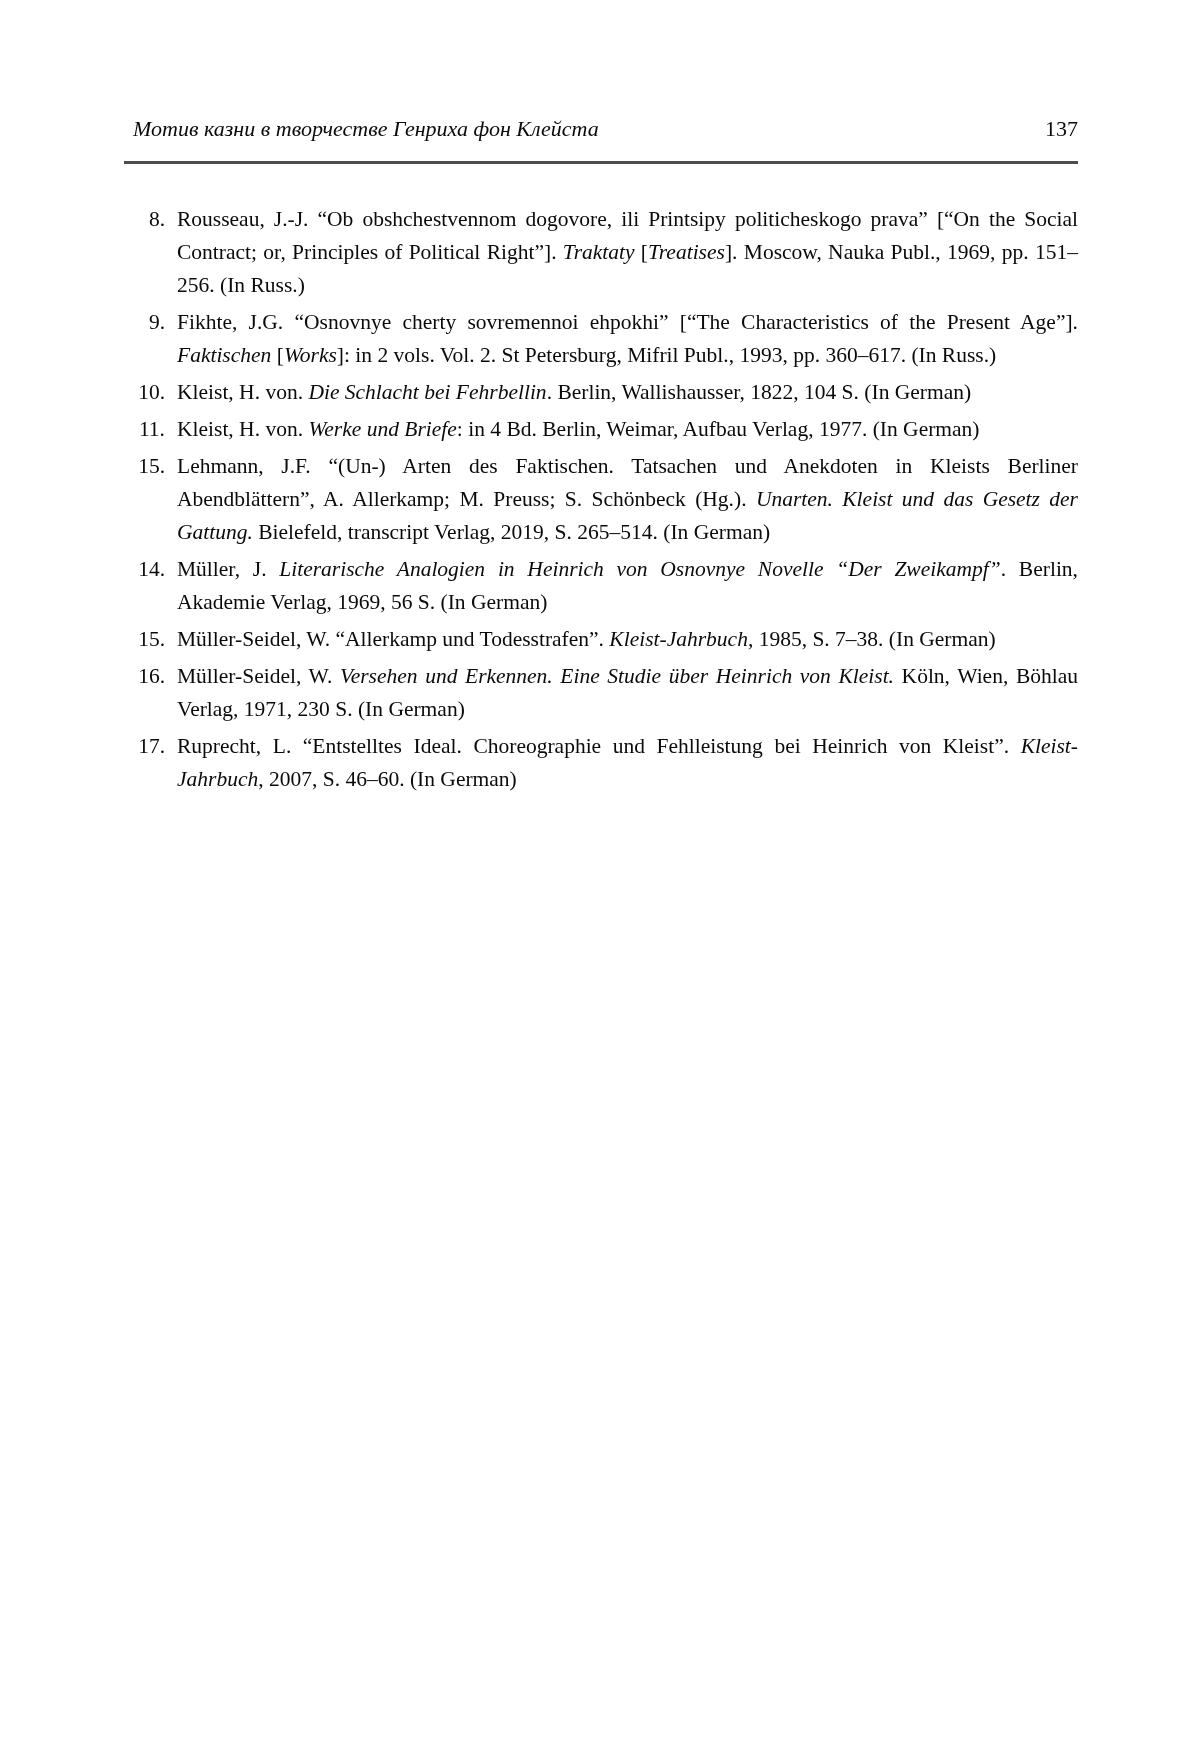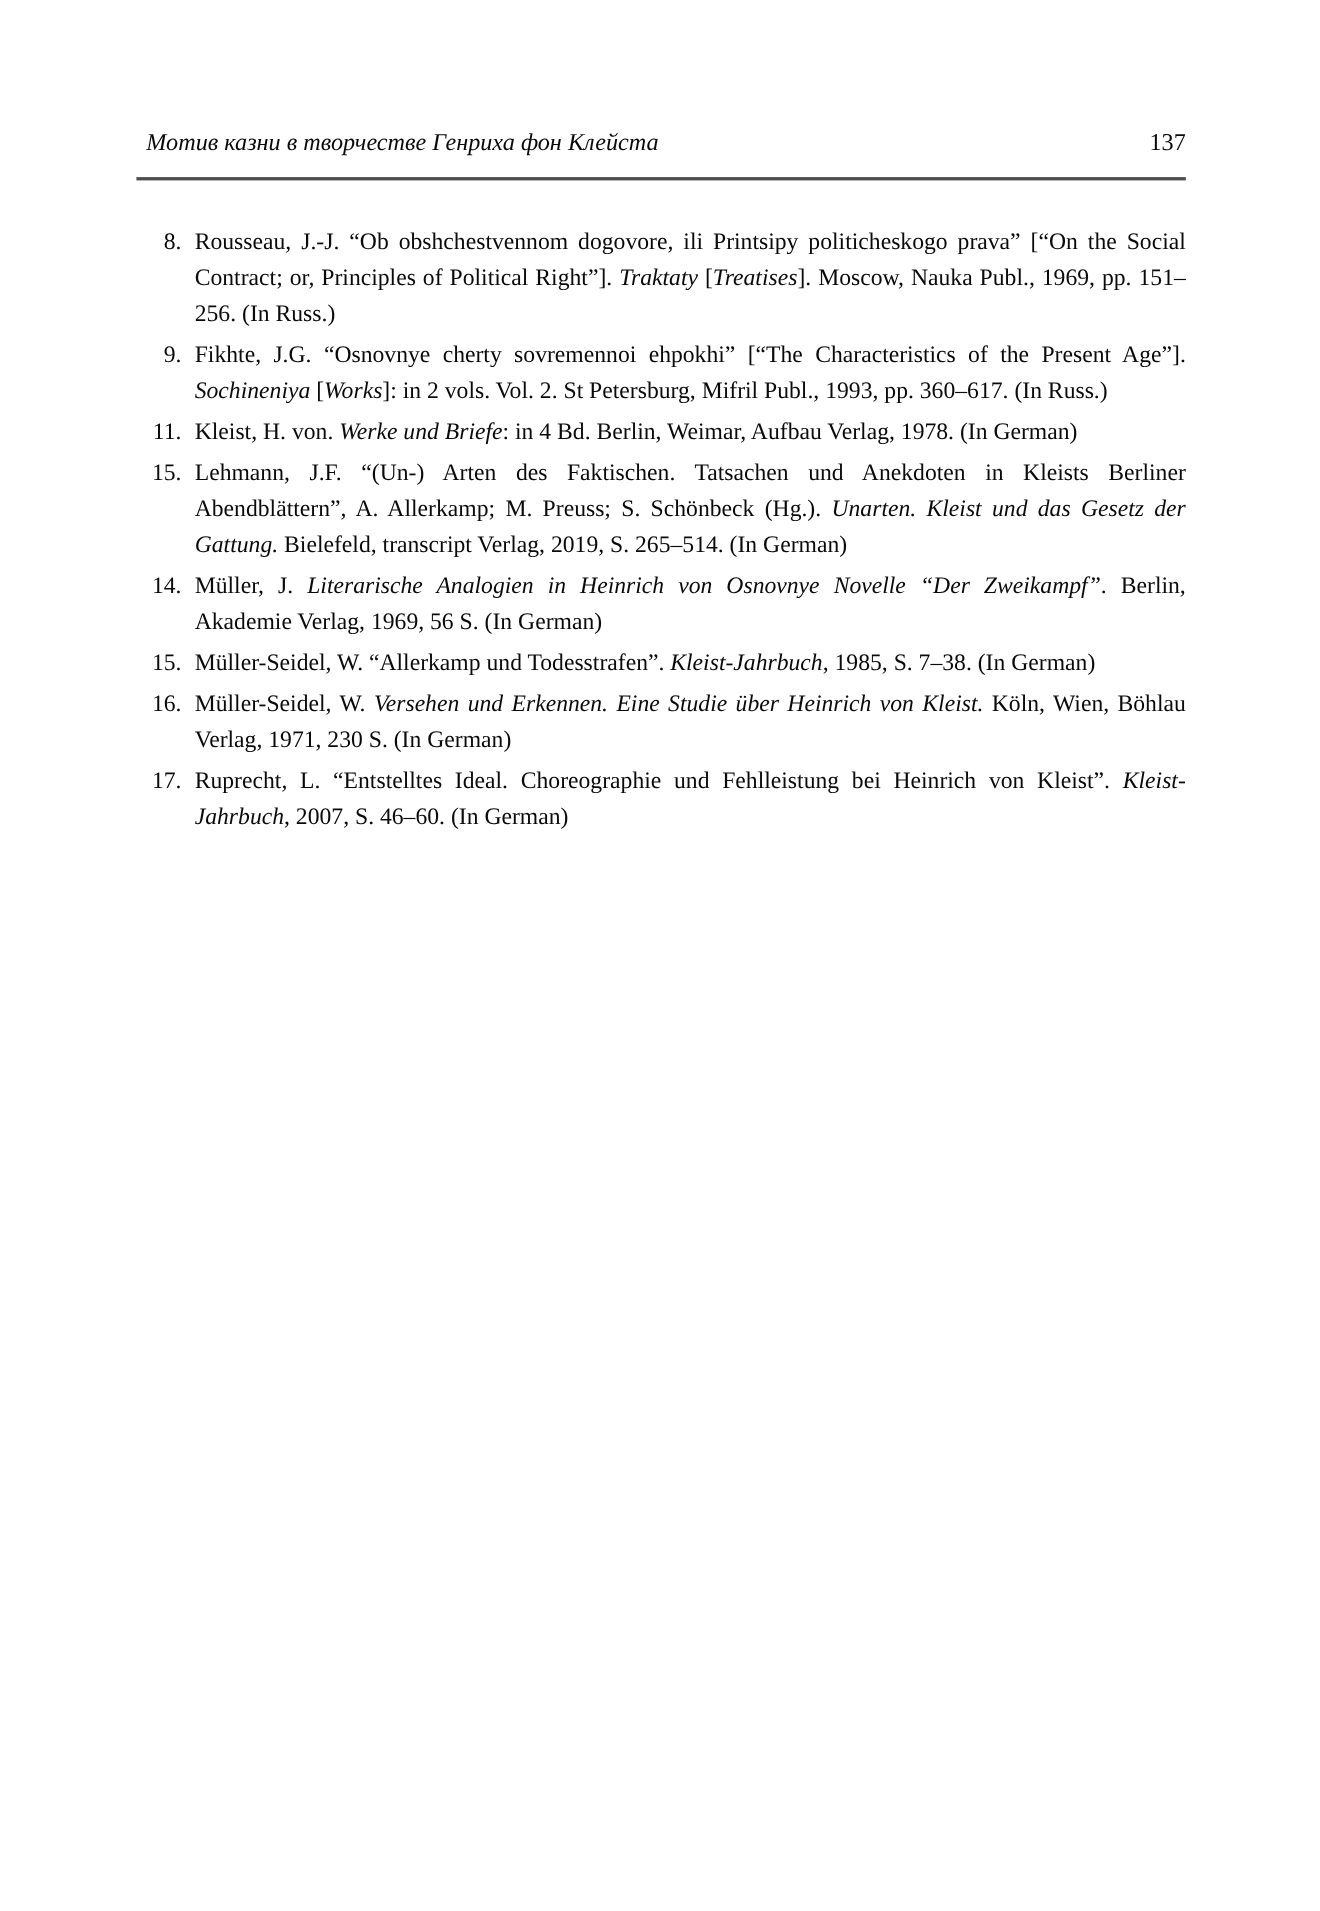--- a/index.html
+++ b/index.html
@@ -83,25 +83,29 @@
     <span class="page-number">137</span>
   </div>
   <div class="header-rule"></div>
   <ol class="references" id="ref-list">
       <li class="ref-item">
         <span class="ref-num">8.</span>
         <span class="ref-text"><span>Rousseau, J.-J. “Ob obshchestvennom dogovore, ili Printsipy politicheskogo prava” [“On the Social Contract; or, Principles of Political Right”]. </span><em>Traktaty</em><span> [</span><em>Treatises</em><span>]. Moscow, Nauka Publ., 1969, pp. 151–256. (In Russ.)</span></span>
       </li>
       <li class="ref-item">
         <span class="ref-num">9.</span>
-        <span class="ref-text"><span>Fikhte, J.G. “Osnovnye cherty sovremennoi ehpokhi” [“The Characteristics of the Present Age”]. </span><em>Sochineniya</em><span> [</span><em>Works</em><span>]: in 2 vols. Vol. 2. St Petersburg, Mifril Publ., 1993, pp. 360–617. (In Russ.)</span></span>
+        <span class="ref-text"><span>Fikhte, J.G. “Osnovnye cherty sovremennoi ehpokhi” [“The Characteristics of the Present Age”]. </span><em>Faktischen</em><span> [</span><em>Works</em><span>]: in 2 vols. Vol. 2. St Petersburg, Mifril Publ., 1993, pp. 360–617. (In Russ.)</span></span>
+      </li>
+      <li class="ref-item">
+        <span class="ref-num">10.</span>
+        <span class="ref-text"><span>Kleist, H. von. </span><em>Die Schlacht bei Fehrbellin</em><span>. Berlin, Wallishausser, 1822, 104 S. (In German)</span></span>
       </li>
       <li class="ref-item">
         <span class="ref-num">11.</span>
-        <span class="ref-text"><span>Kleist, H. von. </span><em>Werke und Briefe</em><span>: in 4 Bd. Berlin, Weimar, Aufbau Verlag, 1978. (In German)</span></span>
+        <span class="ref-text"><span>Kleist, H. von. </span><em>Werke und Briefe</em><span>: in 4 Bd. Berlin, Weimar, Aufbau Verlag, 1977. (In German)</span></span>
       </li>
       <li class="ref-item">
         <span class="ref-num">15.</span>
         <span class="ref-text"><span>Lehmann, J.F. “(Un-) Arten des Faktischen. Tatsachen und Anekdoten in Kleists Berliner Abendblättern”, A. Allerkamp; M. Preuss; S. Schönbeck (Hg.). </span><em>Unarten. Kleist und das Gesetz der Gattung.</em><span> Bielefeld, transcript Verlag, 2019, S. 265–514. (In German)</span></span>
       </li>
       <li class="ref-item">
         <span class="ref-num">14.</span>
         <span class="ref-text"><span>Müller, J. </span><em>Literarische Analogien in Heinrich von Osnovnye Novelle “Der Zweikampf”</em><span>. Berlin, Akademie Verlag, 1969, 56 S. (In German)</span></span>
       </li>
       <li class="ref-item">

